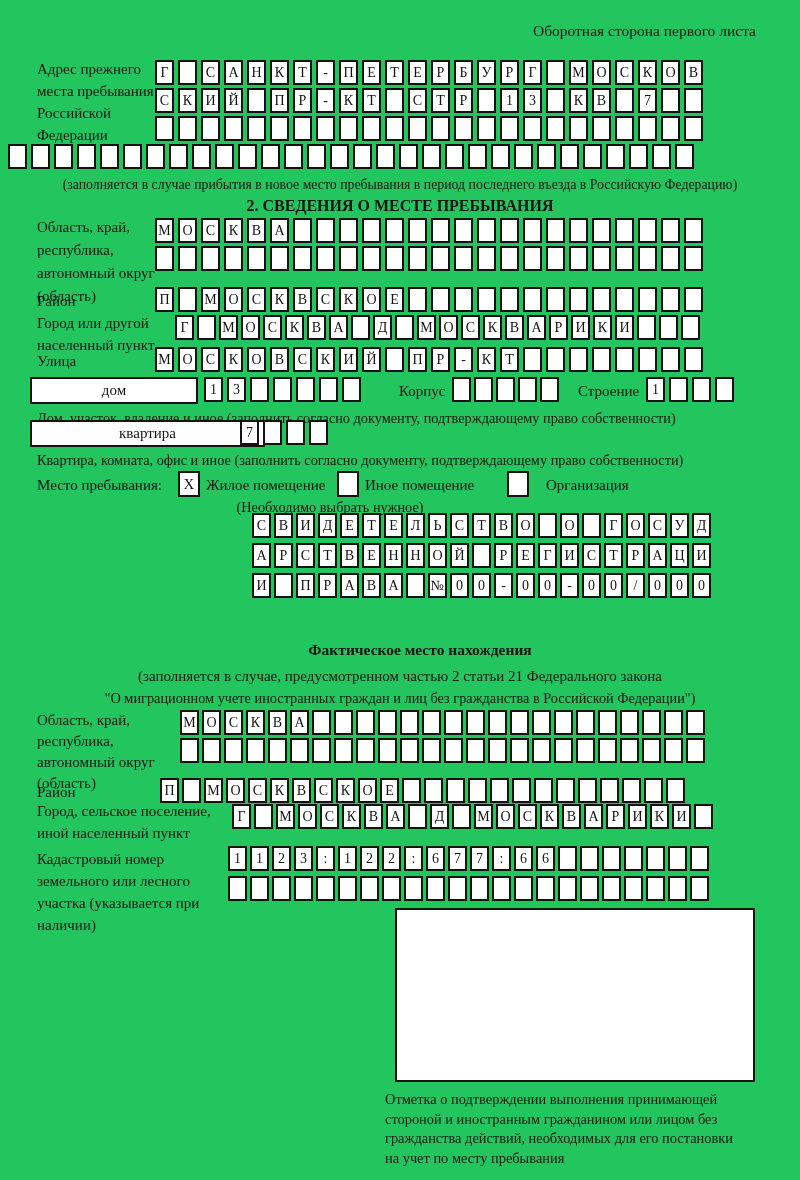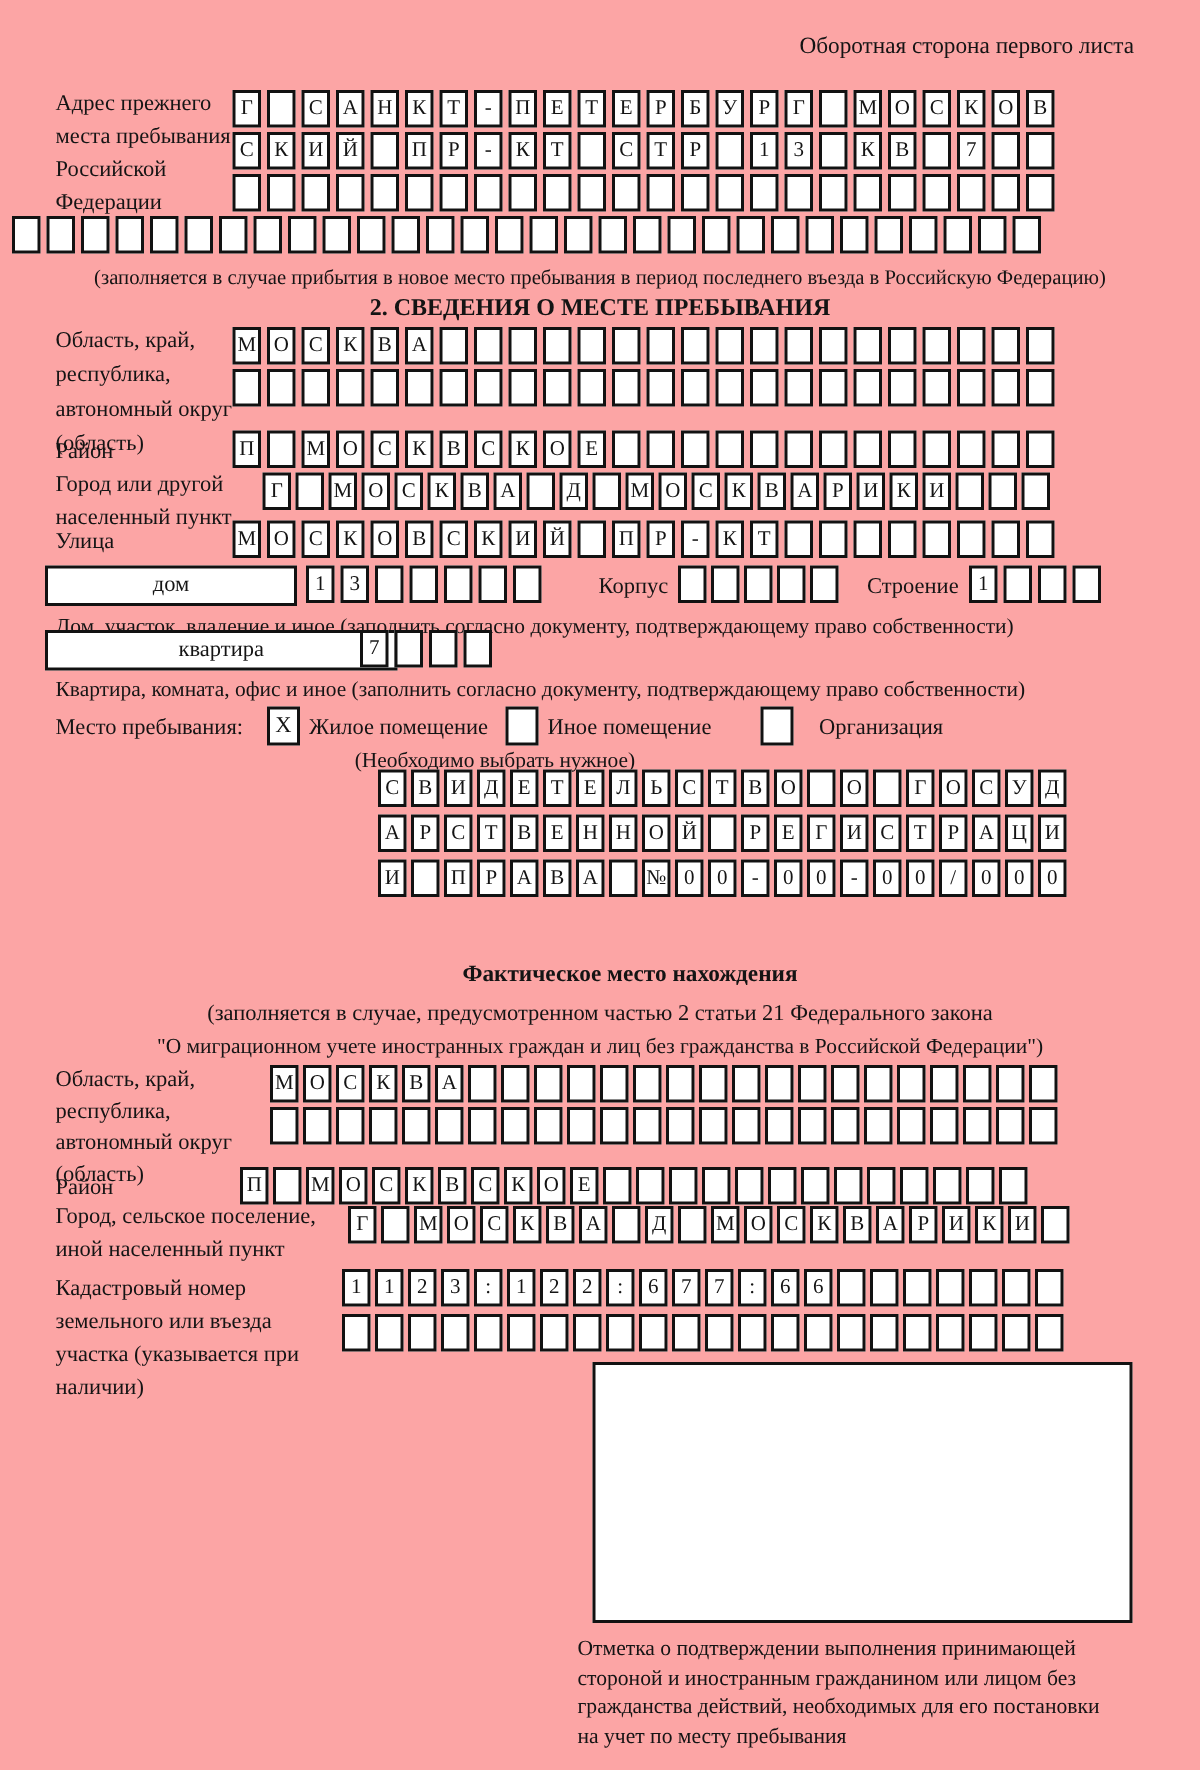--- a/index.html
+++ b/index.html
@@ -1,17 +1,17 @@
 <!DOCTYPE html>
 <html><head>
 <meta charset="utf-8">
 <style>
   html,body{margin:0;padding:0;background:#ffffff;}
   .page{
-    position:relative;width:800px;height:1180px;background:#fca5a5;
+    position:relative;width:800px;height:1180px;background:#22c55e;
     font-family:"Liberation Serif","DejaVu Serif",serif;color:#141414;overflow:hidden;
   }
   .abs{position:absolute;}
   .lbl{font-size:15px;line-height:22px;}
   .note{font-size:13.8px;}
   .center{left:0;right:0;text-align:center;}
   .bold{font-weight:bold;}
   .cellrow{position:absolute;display:flex;}
   .cell{
     box-sizing:border-box;width:19px;height:25px;border:2px solid #121212;
@@ -510,21 +510,21 @@
       <span class="cell">К</span>
       <span class="cell">В</span>
       <span class="cell">А</span>
       <span class="cell">Р</span>
       <span class="cell">И</span>
       <span class="cell">К</span>
       <span class="cell">И</span>
       <span class="cell"></span>
     </div>
 
-  <div class="abs lbl" style="left:37px;top:848px;width:180px;">Кадастровый номер земельного или въезда участка (указывается при наличии)</div>
+  <div class="abs lbl" style="left:37px;top:848px;width:180px;">Кадастровый номер земельного или лесного участка (указывается при наличии)</div>
   <div class="cellrow tight" style="left:228px;top:846px;">
       <span class="cell">1</span>
       <span class="cell">1</span>
       <span class="cell">2</span>
       <span class="cell">3</span>
       <span class="cell">:</span>
       <span class="cell">1</span>
       <span class="cell">2</span>
       <span class="cell">2</span>
       <span class="cell">:</span>

